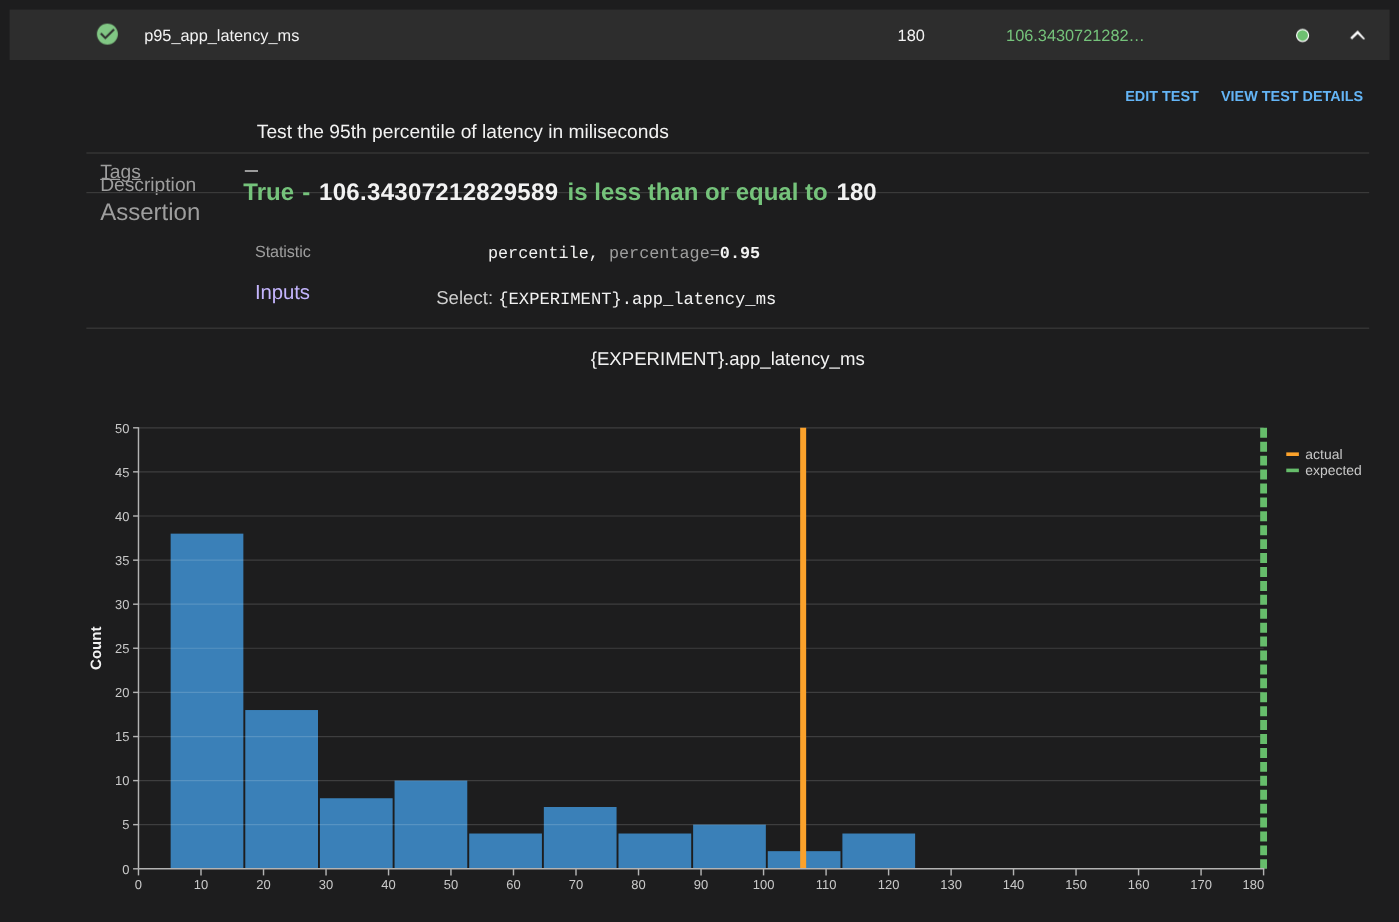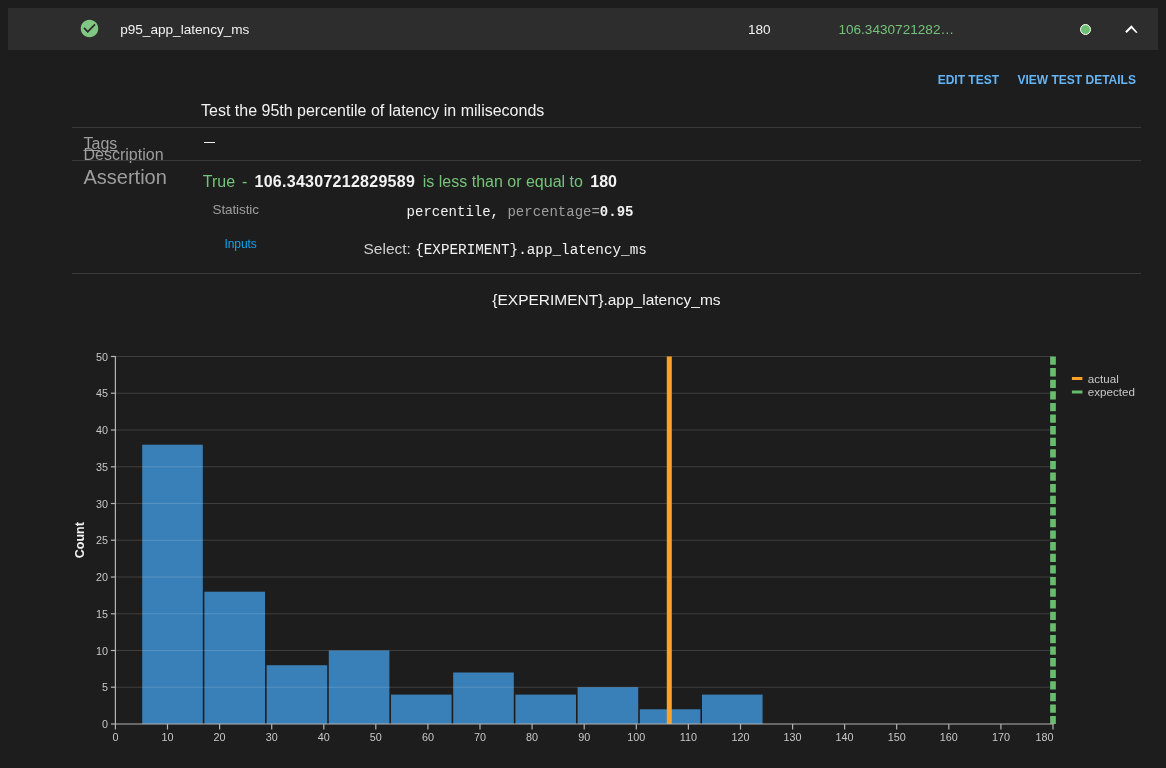--- a/index.html
+++ b/index.html
@@ -20,34 +20,34 @@
 <div class="abs" style="left:838.4px;top:21.5px;font-size:13.6px;line-height:15px;color:#75c37b;">106.3430721282…</div>
 <div class="abs" style="left:1080px;top:23.5px;width:11.2px;height:11.2px;border-radius:50%;background:#6ec071;border:1.6px solid #fff;"></div>
 <svg class="abs" style="left:1119.4px;top:16.5px" width="24.8" height="24.8" viewBox="0 0 24 24">
   <path fill="#fff" d="M12 8l-6 6 1.41 1.41L12 10.83l4.59 4.58L18 15z"></path>
 </svg>
 
 <div class="abs" style="left:937.7px;top:73.5px;font-size:12px;line-height:13px;font-weight:bold;color:#64b5f6;">EDIT TEST</div>
 <div class="abs" style="left:1017.5px;top:73.5px;font-size:12px;line-height:13px;font-weight:bold;color:#64b5f6;">VIEW TEST DETAILS</div>
 
 <div class="abs" style="left:83.5px;top:102.7px;font-size:16px;line-height:16px;color:#9e9e9e;margin-top:44px;">Description</div>
-<div class="abs" style="left:201px;top:102.7px;font-size:16px;line-height:16px;color:#f2f2f2;">Test the 95th percentile of latency in miliseconds</div>
+<div class="abs" style="left:214px;top:102.7px;font-size:16px;line-height:16px;color:#f2f2f2;">Test the 95th percentile of latency in miliseconds</div>
 <div class="sep" style="top:126.5px;"></div>
 
 <div class="abs" style="left:83.5px;top:135.6px;font-size:16px;line-height:16px;color:#9e9e9e;text-decoration:underline;">Tags</div>
 <div class="abs" style="left:204.4px;top:141.7px;width:10.3px;height:1.6px;background:#eeeeee;"></div>
 <div class="sep" style="top:159.5px;"></div>
 
 <div class="abs" style="left:83.5px;top:168.7px;font-size:20px;line-height:16px;color:#9e9e9e;">Assertion</div>
-<div class="abs" style="left:202.8px;top:174px;font-size:16px;line-height:16px;color:#75c37b;">True<span style="margin-left:6.9px;">-</span><b style="color:#f2f2f2;margin-left:7.2px;letter-spacing:0.27px;">106.34307212829589</b><span style="margin-left:7.7px;">is less than or equal to</span><b style="color:#f2f2f2;margin-left:7.4px;">180</b></div>
+<div class="abs" style="left:202.8px;top:153px;font-size:20px;line-height:16px;color:#75c37b;font-weight:bold;">True<span style="margin-left:6.9px;">-</span><b style="color:#f2f2f2;margin-left:7.2px;letter-spacing:0.27px;">106.34307212829589</b><span style="margin-left:7.7px;">is less than or equal to</span><b style="color:#f2f2f2;margin-left:7.4px;">180</b></div>
 
 <div class="abs" style="left:212.5px;top:203.3px;font-size:13.5px;letter-spacing:-0.1px;line-height:14px;color:#9e9e9e;">Statistic</div>
 <div class="abs mono" style="left:362.6px;top:204.6px;font-size:14px;line-height:14px;color:#f2f2f2;padding-left:44px;">percentile, <span style="color:#9e9e9e">percentage=</span><b>0.95</b></div>
 
-<div class="abs" style="left:212.5px;top:237.3px;font-size:12px;letter-spacing:-0.1px;line-height:14px;color:#0ea5e9;margin-left:12px;">Inputs</div>
+<div class="abs" style="left:212.5px;top:237.3px;font-size:17px;letter-spacing:-0.1px;line-height:14px;color:#c4b5fd;">Inputs</div>
 <div class="abs" style="left:363.5px;top:240.6px;font-size:15.5px;line-height:16px;color:#cfcfcf;">Select:&nbsp;<span class="mono" style="font-size:14.3px;color:#f2f2f2;">{EXPERIMENT}.app_latency_ms</span></div>
 <div class="sep" style="top:273px;"></div>
 
 <div class="abs" style="left:492.3px;top:291px;font-size:15.5px;line-height:17px;color:#f2f2f2;">{EXPERIMENT}.app_latency_ms</div>
 
 <svg width="1166" height="438" viewBox="0 0 1166 438" style="position:absolute;left:0;top:330px;transform:translateZ(0)" font-family="Liberation Sans, sans-serif">
 <rect x="142.2" y="114.7" width="60.6" height="279.3" fill="#3a80b8"></rect>
 <rect x="204.4" y="261.7" width="60.6" height="132.3" fill="#3a80b8"></rect>
 <rect x="266.6" y="335.2" width="60.6" height="58.8" fill="#3a80b8"></rect>
 <rect x="328.8" y="320.5" width="60.6" height="73.5" fill="#3a80b8"></rect>

